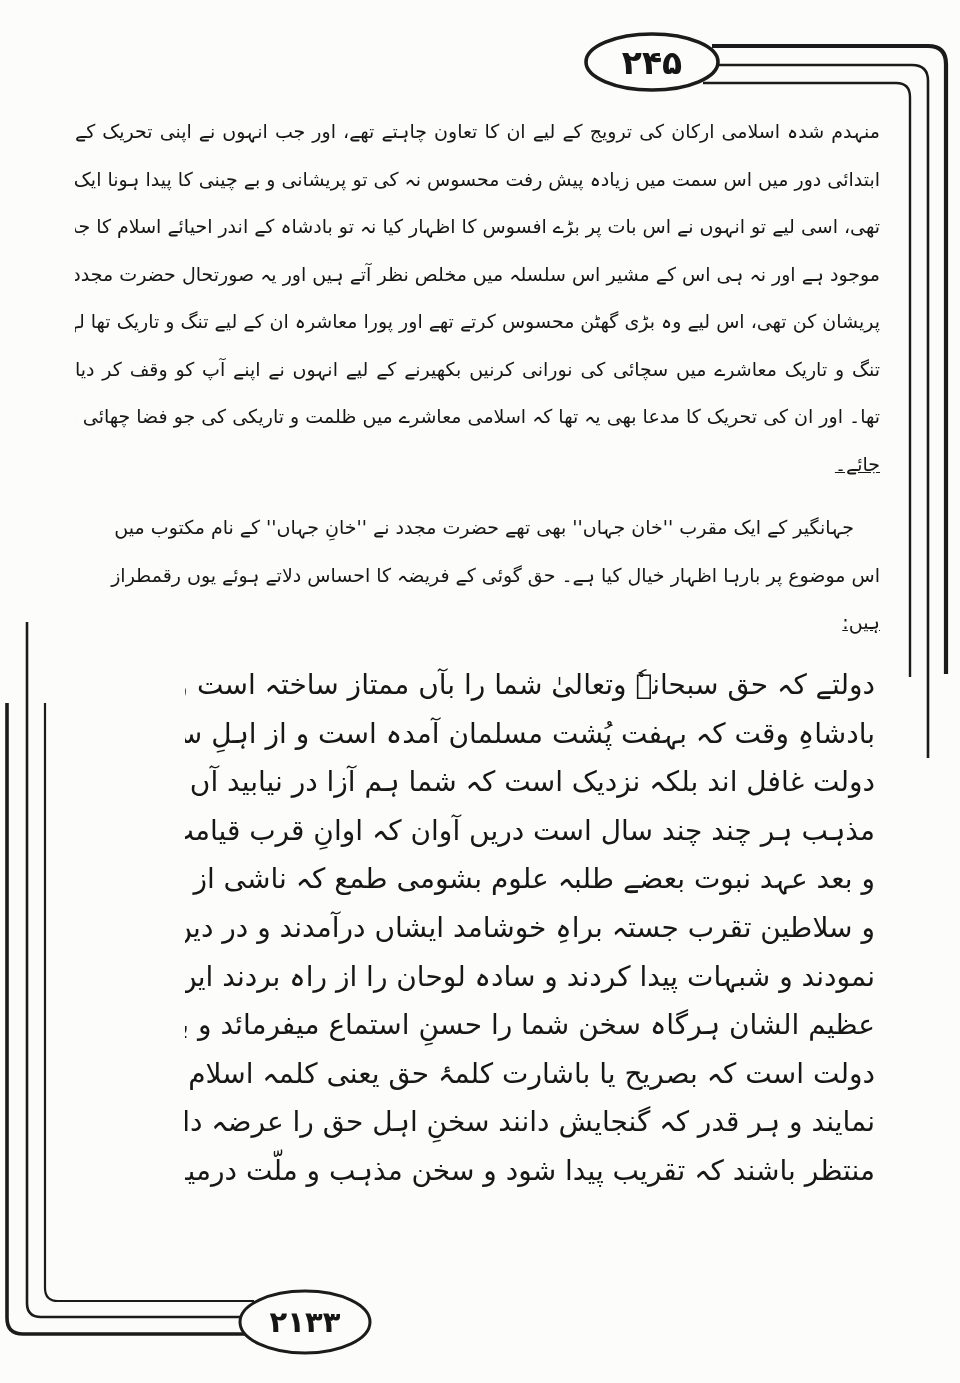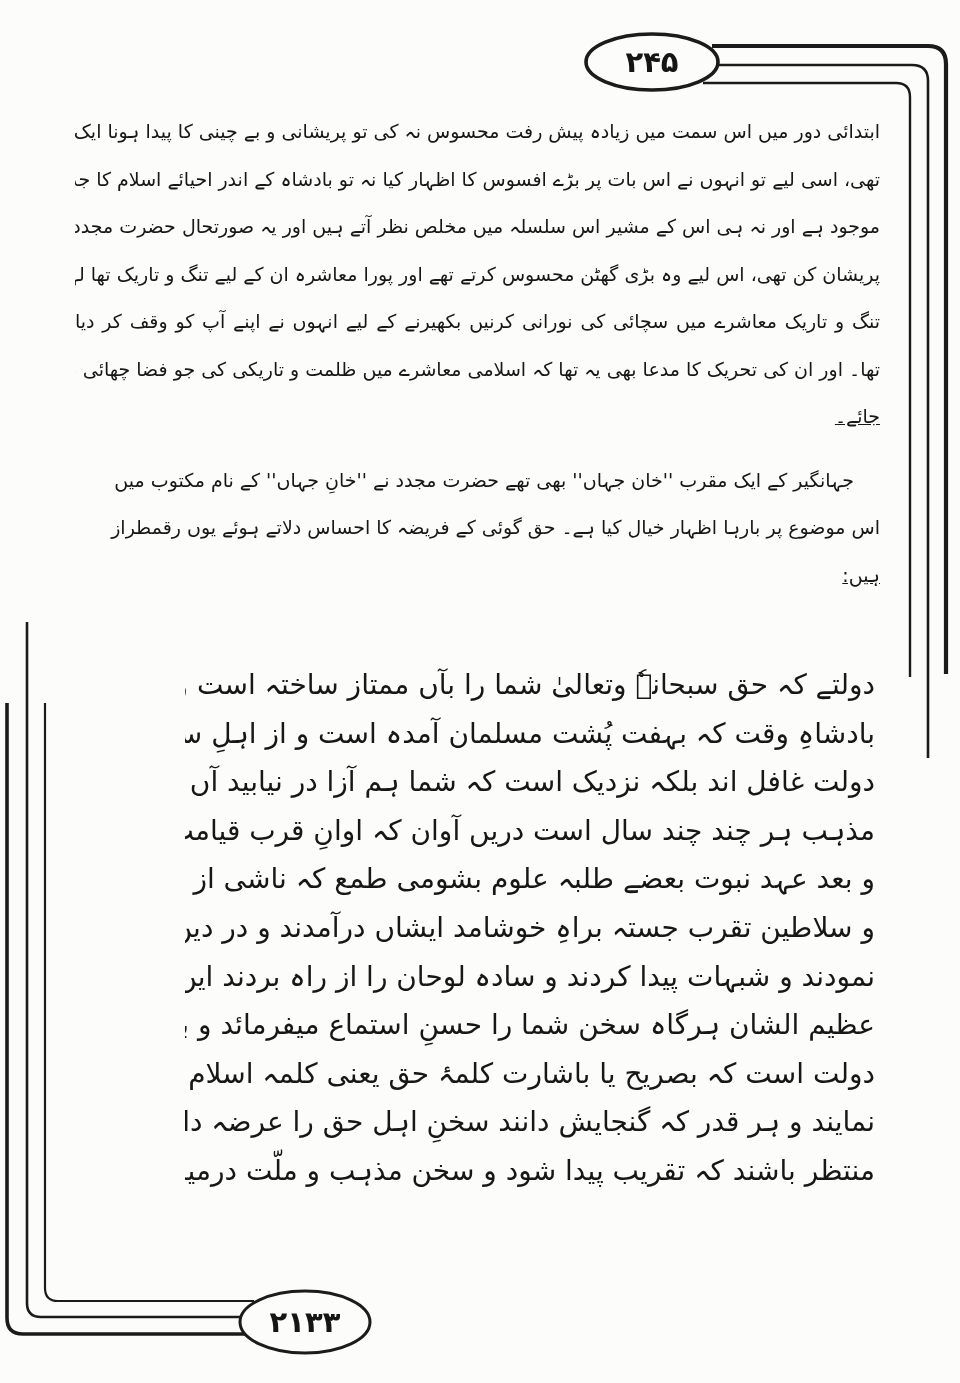--- a/index.html
+++ b/index.html
@@ -39,21 +39,21 @@
     text-align: justify; text-align-last: justify;
     overflow: hidden; white-space: nowrap;
   }
   .page-num {
     position: absolute; z-index: 3;
     display: flex; align-items: center; justify-content: center;
     font-weight: bold; color: #151515;
     font-family: "DejaVu Sans", sans-serif;
     direction: rtl;
   }
-  .page-num.top { left: 588px; top: 36px; width: 128px; height: 52px; font-size: 29px; letter-spacing: 2px; }
+  .page-num.top { left: 588px; top: 36px; width: 128px; height: 52px; font-size: 33px; letter-spacing: 2px; }
   .page-num.bottom { left: 242px; top: 1294px; width: 126px; height: 56px; font-size: 29px; letter-spacing: 2px; }
 </style>
 </head>
 <body>
 
 <svg class="border-svg" width="960" height="1383" viewBox="0 0 960 1383">
   <g fill="none" stroke="#1b1b1b">
 
     <path d="M 712 46 H 928 Q 946 46 946 64 V 674" stroke-width="4.2"></path>
     <path d="M 714 65 H 912 Q 928 65 928 81 V 758" stroke-width="2.6"></path>
@@ -66,20 +66,21 @@
     <ellipse cx="652" cy="62" rx="66" ry="28" fill="#fcfcfa" stroke-width="3.6"></ellipse>
     <ellipse cx="305" cy="1322" rx="65" ry="31" fill="#fcfcfa" stroke-width="3"></ellipse>
   </g>
 </svg>
 
 <div class="page-num top">۲۴۵</div>
 <div class="page-num bottom">۲۱۳۳</div>
 
 <div class="main-text urdu">
   <div>
+    <div class="line">منہدم شدہ اسلامی ارکان کی ترویج کے لیے ان کا تعاون چاہتے تھے، اور جب انہوں نے اپنی تحریک کے</div>
     <div class="line">ابتدائی دور میں اس سمت میں زیادہ پیش رفت محسوس نہ کی تو پریشانی و بے چینی کا پیدا ہونا ایک فطرتی بات</div>
     <div class="line">تھی، اسی لیے تو انہوں نے اس بات پر بڑے افسوس کا اظہار کیا نہ تو بادشاہ کے اندر احیائے اسلام کا جذبہ</div>
     <div class="line">موجود ہے اور نہ ہی اس کے مشیر اس سلسلہ میں مخلص نظر آتے ہیں اور یہ صورتحال حضرت مجدد کے لیے بڑی</div>
     <div class="line">پریشان کن تھی، اس لیے وہ بڑی گھٹن محسوس کرتے تھے اور پورا معاشرہ ان کے لیے تنگ و تاریک تھا لہٰذا اسی</div>
     <div class="line">تنگ و تاریک معاشرے میں سچائی کی نورانی کرنیں بکھیرنے کے لیے انہوں نے اپنے آپ کو وقف کر دیا</div>
     <div class="line">تھا۔ اور ان کی تحریک کا مدعا بھی یہ تھا کہ اسلامی معاشرے میں ظلمت و تاریکی کی جو فضا چھائی ہے وہ چھٹ</div>
     <div class="line short">جائے۔</div>
   </div>
   <div class="para2">
     <div class="line first">جہانگیر کے ایک مقرب ''خان جہاں'' بھی تھے حضرت مجدد نے ''خانِ جہاں'' کے نام مکتوب میں بھی</div>

